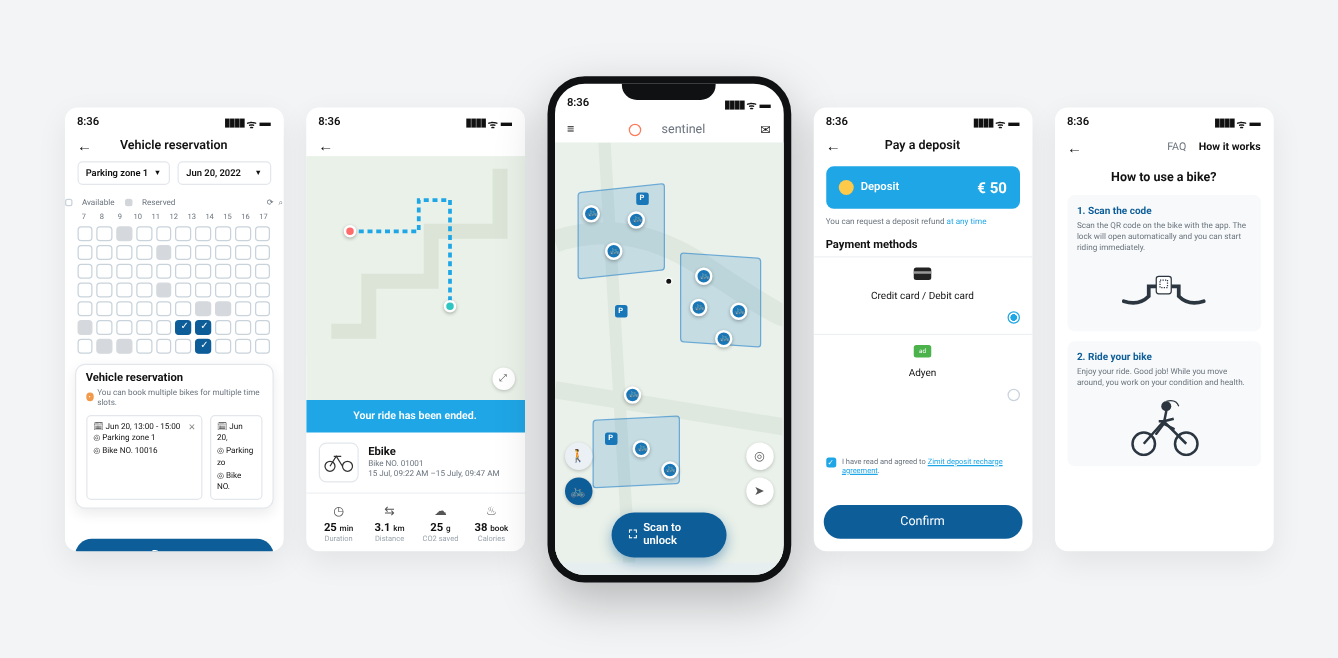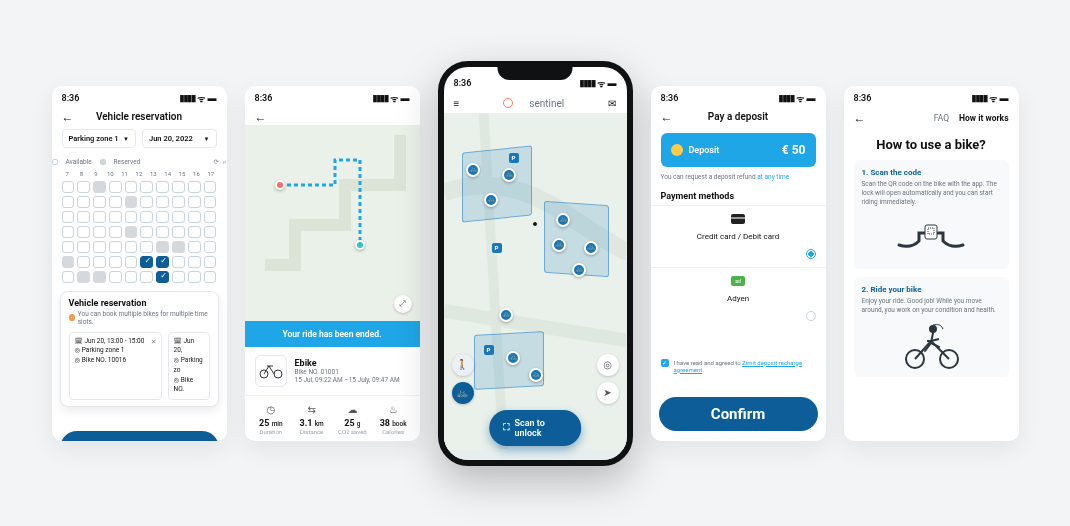--- a/index.html
+++ b/index.html
@@ -79,21 +79,21 @@
     margin:6px 8px 0; padding:6px 8px; box-shadow:0 4px 10px rgba(0,0,0,.08);
   }
   .panel h4 { font-size:9px; font-weight:700; }
   .note { color:#6a737d; font-size:6.5px; margin-top:2px; display:flex; gap:3px; align-items:center;}
   .note .dot { width:7px; height:7px; border-radius:50%; background:#f2994a; color:#fff; font-size:5px; display:flex; align-items:center; justify-content:center;}
   .resv-cards { display:flex; gap:6px; margin-top:6px;}
   .resv { flex:1; border:1px solid #e3e7ec; border-radius:4px; padding:4px 5px; font-size:6.5px; line-height:1.5; position:relative;}
   .resv .x { position:absolute; top:4px; right:4px; font-size:7px; color:#888;}
   .btn-primary {
     margin:24px 8px 0; padding:8px 0; text-align:center;
-    background:#0d5d99; color:#fff; font-size:15px; font-weight:700;
+    background:#0d5d99; color:#fff; font-size:10px; font-weight:400;
     border-radius:20px;
   }
   
   .map-top {
     flex:1; background:#e9f1e8;
     position:relative;
   }
   .route { position:absolute; inset:0; }
   .pin-start { position:absolute; top:55px; left:30px; width:10px; height:10px; border-radius:50%; background:#ff6b6b; border:2px solid #fff; box-shadow:0 1px 3px rgba(0,0,0,.3);}
   .pin-end { position:absolute; top:115px; left:110px; width:10px; height:10px; border-radius:50%; background:#2fc5c0; border:2px solid #fff; box-shadow:0 1px 3px rgba(0,0,0,.3);}
@@ -148,21 +148,21 @@
   .radio { margin-left:auto; width:10px; height:10px; border-radius:50%; border:1.5px solid #c9d3dc;}
   .radio.on { border-color:#1fa6e6; background:radial-gradient(#1fa6e6 45%, #fff 50%);}
   .agree { display:flex; gap:5px; margin:auto 10px 0; font-size:6px; color:#6a737d; align-items:flex-start; padding-top:10px;}
   .agree .cb { width:8px; height:8px; border-radius:2px; background:#1fa6e6; color:#fff; font-size:6px; display:flex; align-items:center; justify-content:center; flex-shrink:0;}
   .agree .lk { color:#1fa6e6; text-decoration:underline;}
   
   .s5-head { display:flex; align-items:center; padding:4px 10px 6px; font-size:8.5px;}
   .s5-head .back { font-size:12px; margin-right:auto;}
   .s5-head .faq { color:#6a737d; margin-right:10px;}
   .s5-head .active { font-weight:700;}
-  .s5-title { text-align:center; font-weight:700; font-size:13px; margin:6px 0 8px;}
+  .s5-title { text-align:center; font-weight:700; font-size:10px; margin:6px 0 8px;}
   .step-card { margin:0 10px 8px; background:#f7f9fa; border-radius:6px; padding:8px;}
   .step-card .hl { color:#0d5d99; font-weight:700; font-size:8px; margin-bottom:3px;}
   .step-card .txt { font-size:6.5px; color:#6a737d; line-height:1.4; margin-bottom:6px;}
   .illus { height:48px; display:flex; align-items:center; justify-content:center;}
 </style>
 </head>
 <body>
 
 <div class="phone">
   <div class="statusbar">

